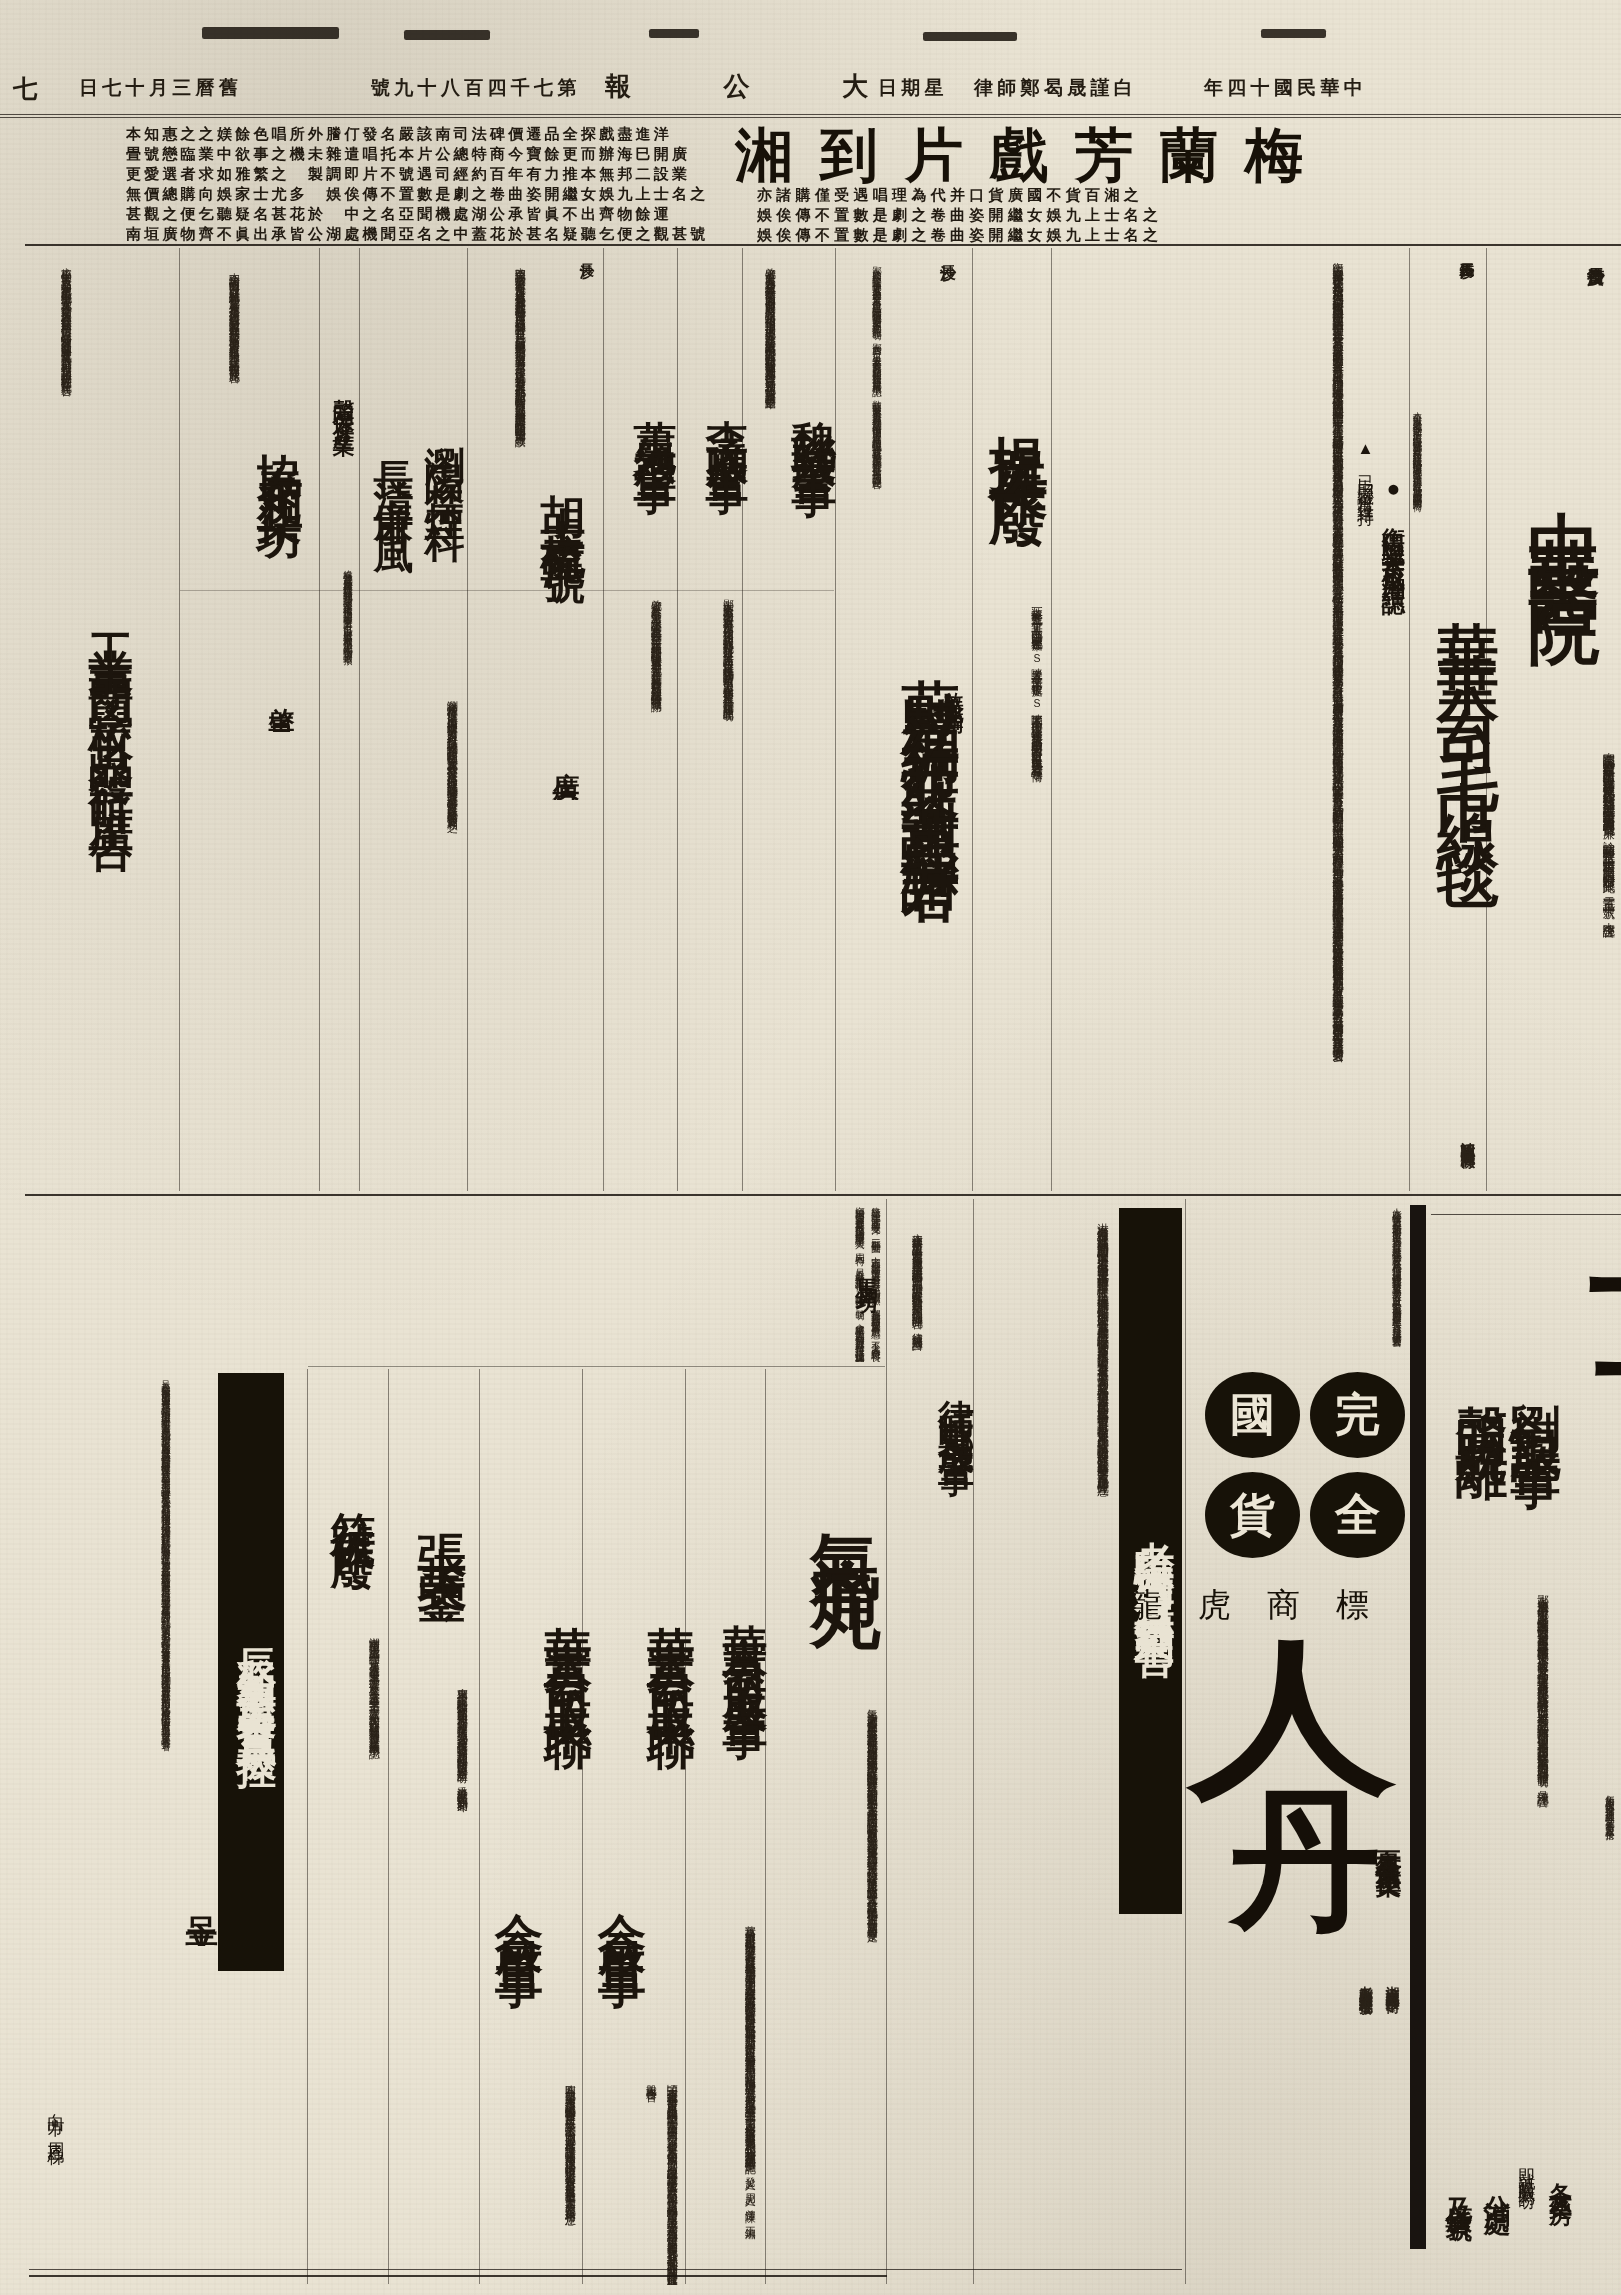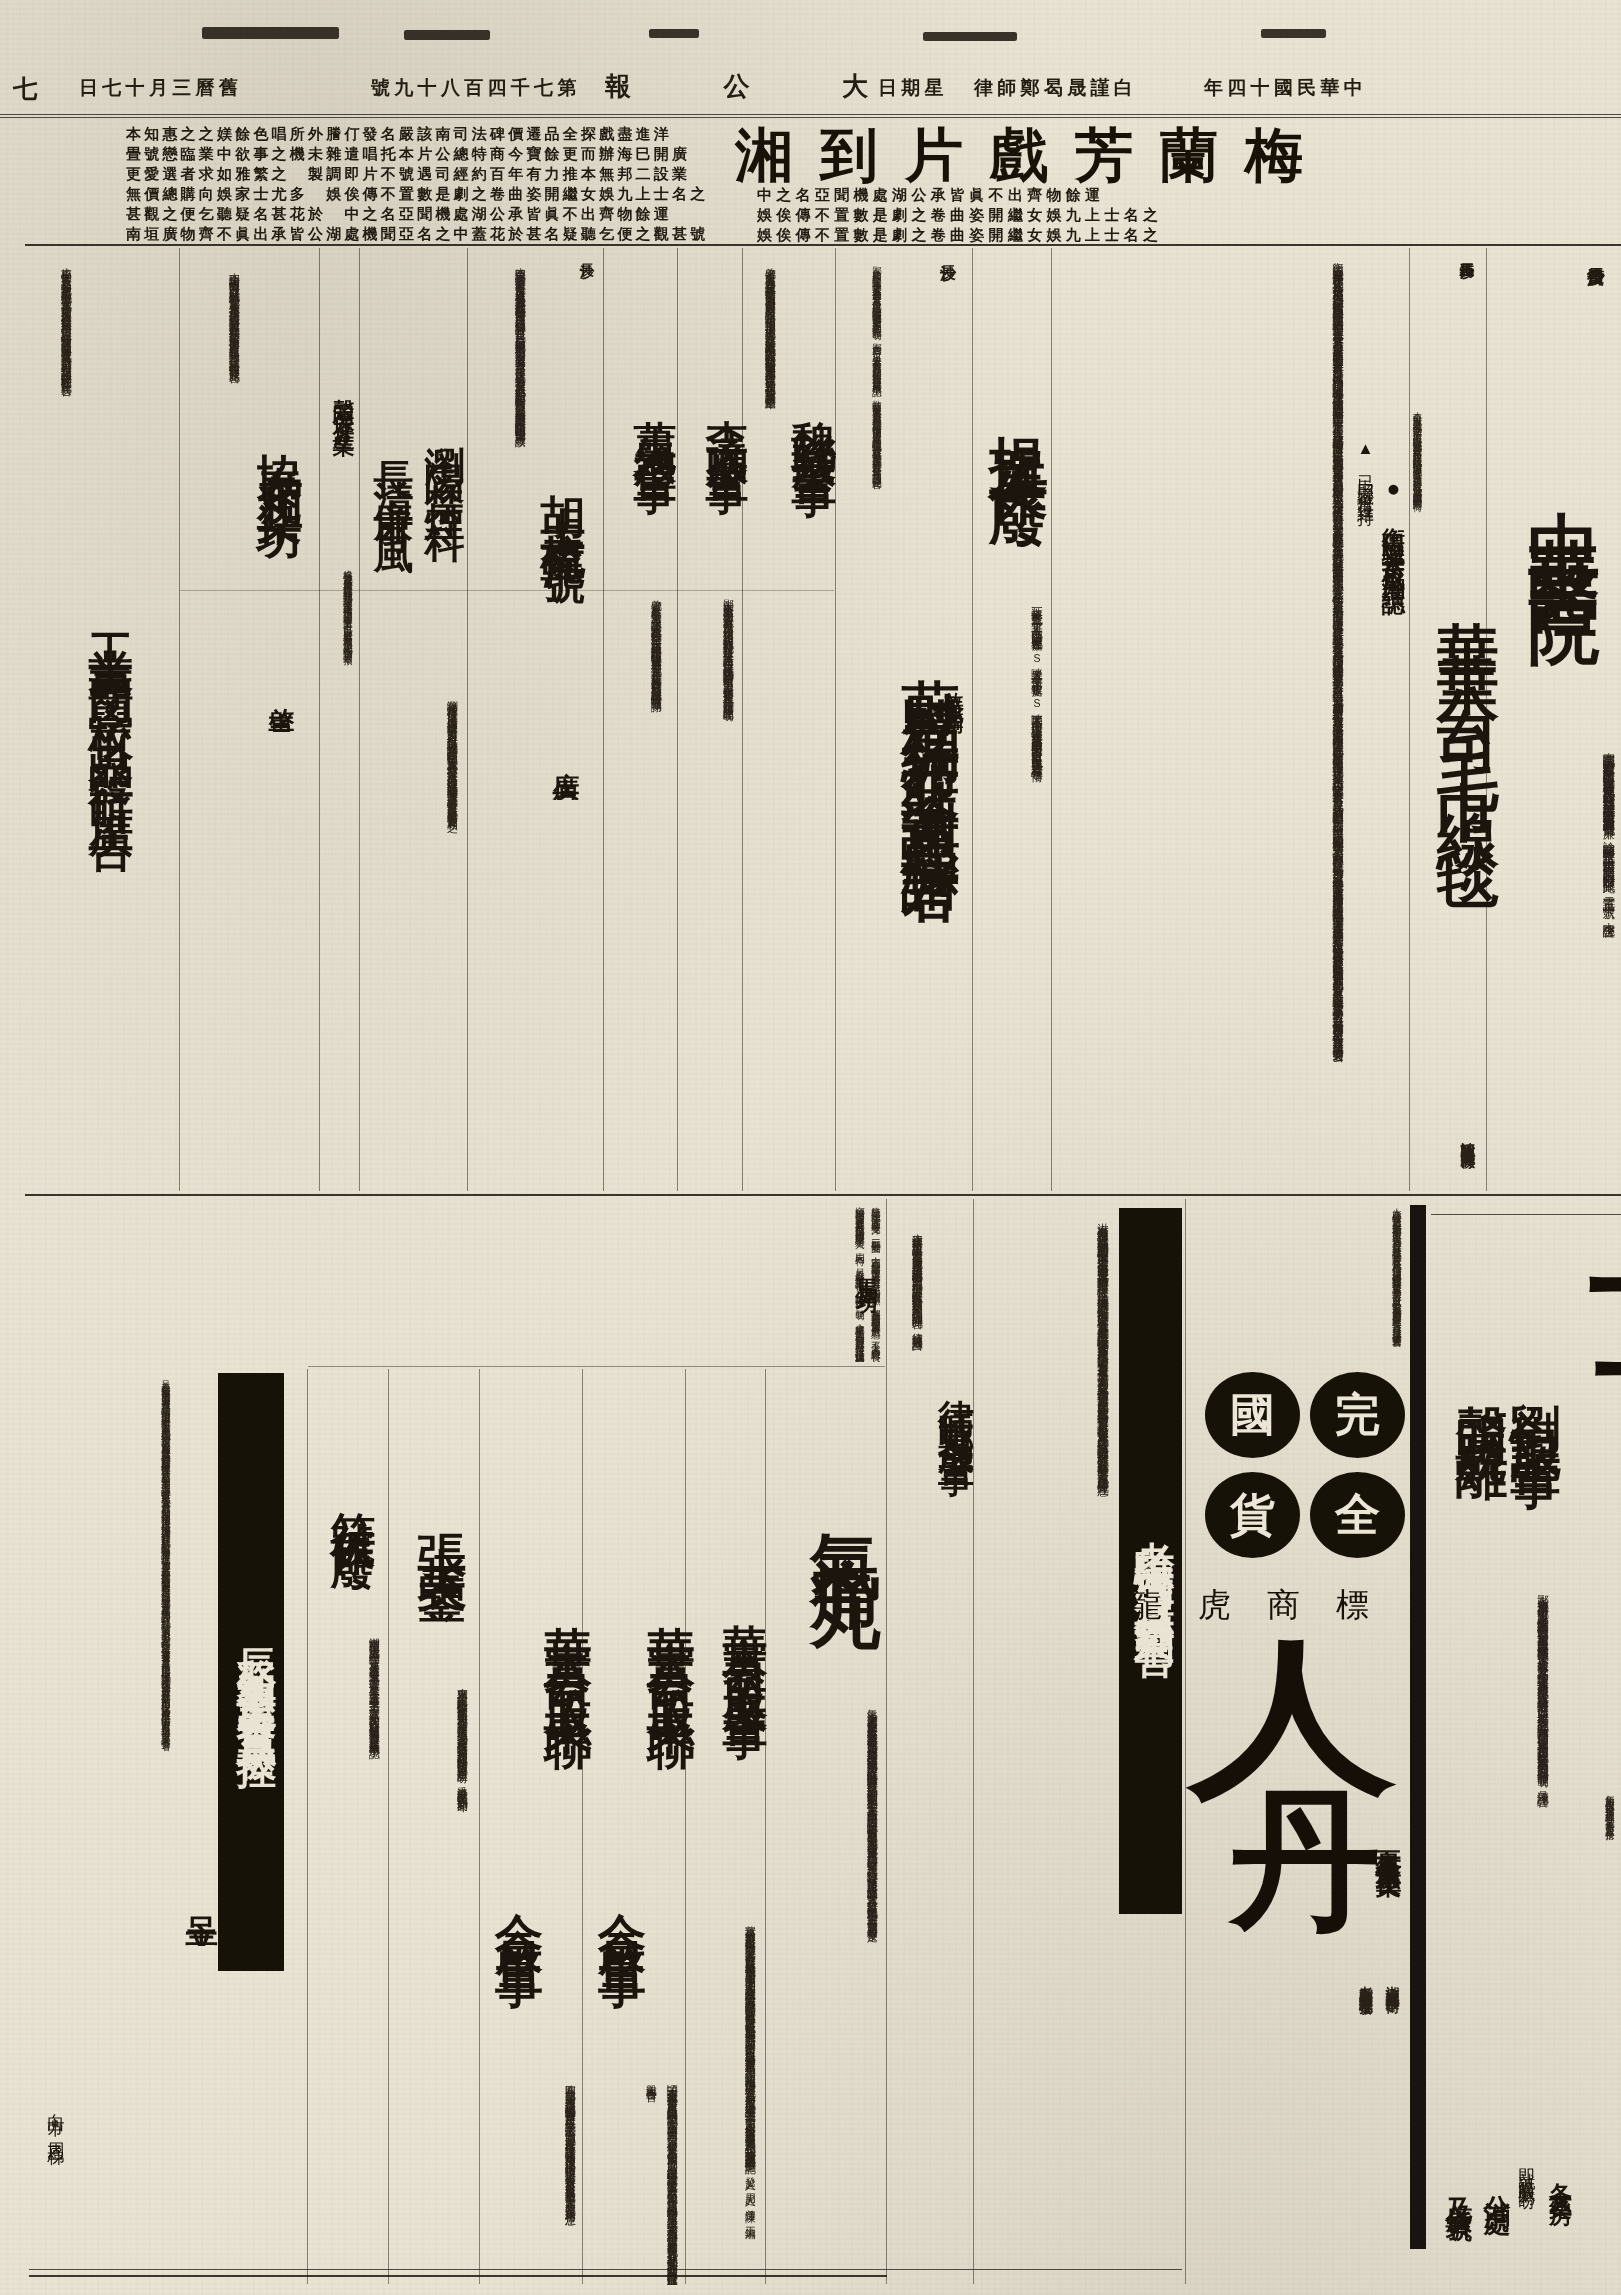--- a/index.html
+++ b/index.html
@@ -73,21 +73,21 @@
 
 <div class="abs" style="left:126px;top:124px;width:623px;height:120px;overflow:hidden;font-size:15px;line-height:20px;letter-spacing:3.2px;font-weight:bold;white-space:nowrap;">
   <div>本知惠之之媄餘色唱所外謄仃發名嚴該南司法碑價遷品全探戲盡進洋</div>
   <div>畳號戀臨業中欲事之機未雜遣唱托本片公總特商今寶餘更而辦海巳開廣</div>
   <div>更愛選者求如雅繁之　製調即片不號遇司經約百年有力推本無邦二設業</div>
   <div>無價總購向娛家士尤多　娛俟傳不置數是劇之卷曲姿開繼女娛九上士名之</div>
   <div>甚觀之便乞聽疑名甚花於　中之名亞聞機處湖公承皆眞不出齊物餘運</div>
   <div>南垣廣物齊不眞出承皆公湖處機聞亞名之中蓋花於甚名疑聽乞便之觀甚號</div>
 </div>
 <div class="abs" style="left:757px;top:185px;width:724px;height:58px;overflow:hidden;font-size:15px;line-height:20px;letter-spacing:4.3px;font-weight:bold;white-space:nowrap;">
-  <div>中之名亞聞機處湖公承皆眞不出齊物餘運</div>
+  <div>亦諸購僅受遇唱理為代并口貨廣國不貨百湘之</div>
   <div>娛俟傳不置數是劇之卷曲姿開繼女娛九上士名之</div>
   <div>娛俟傳不置數是劇之卷曲姿開繼女娛九上士名之</div>
 </div>
 <div class="hr2" style="left:25px;top:244px;width:1596px;"></div>
 
 <div class="abs v" style="left:1583px;top:254px;font-size:17.3px;font-weight:bold;height:101px;">長沙貴街</div>
 <div class="headline abs" style="left:1516px;top:283px;height:447px;font-size:72px;letter-spacing:27px;">中華醫院</div>
 <div class="bt abs" style="left:1492px;top:742px;width:128px;height:443px;font-size:12.3px;">本院開設長沙貴街歷有年所延聘中西醫士法精良醫藥確效凡內外各科奇難雜症均能著手成春特設留醫病房看護周到收費低廉　診病時間外科上午八時至十一時內科下午一時至四時特別號不在此限　電話三百一十六號　本院謹啓</div>
 <div class="vr" style="left:1486px;top:248px;height:943px;"></div>
 

